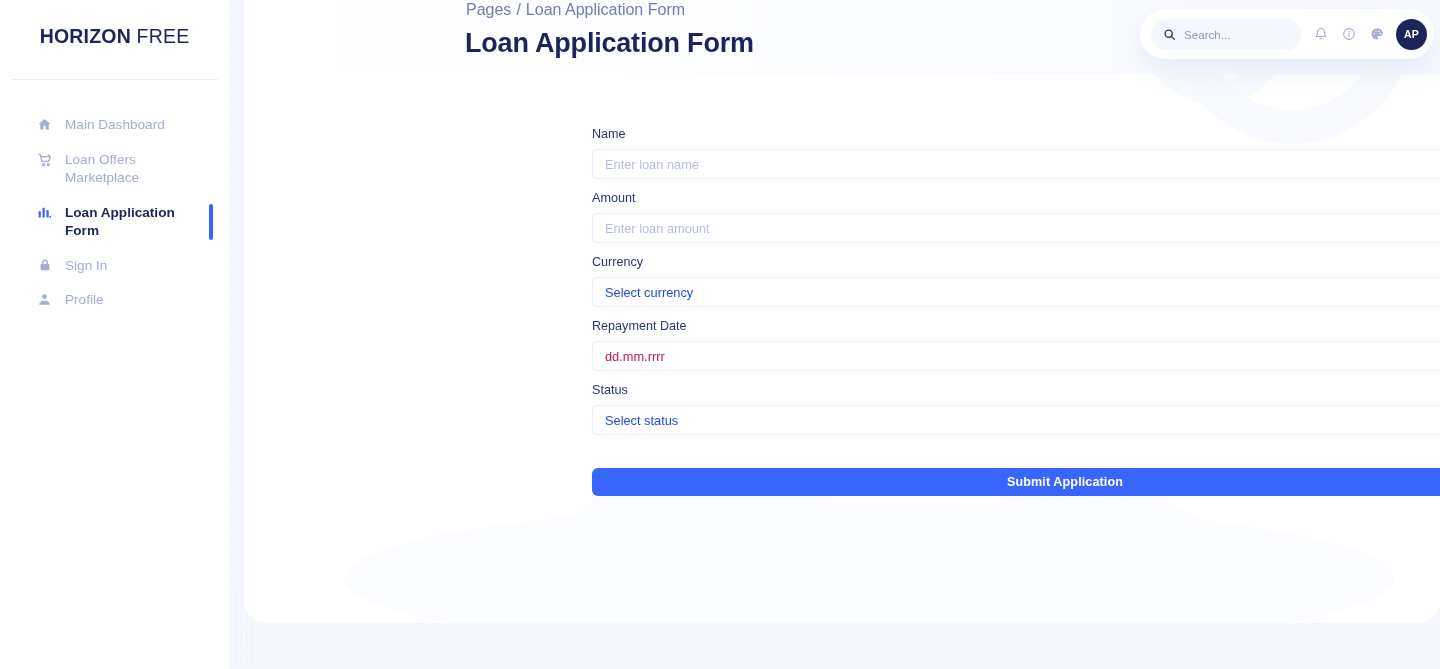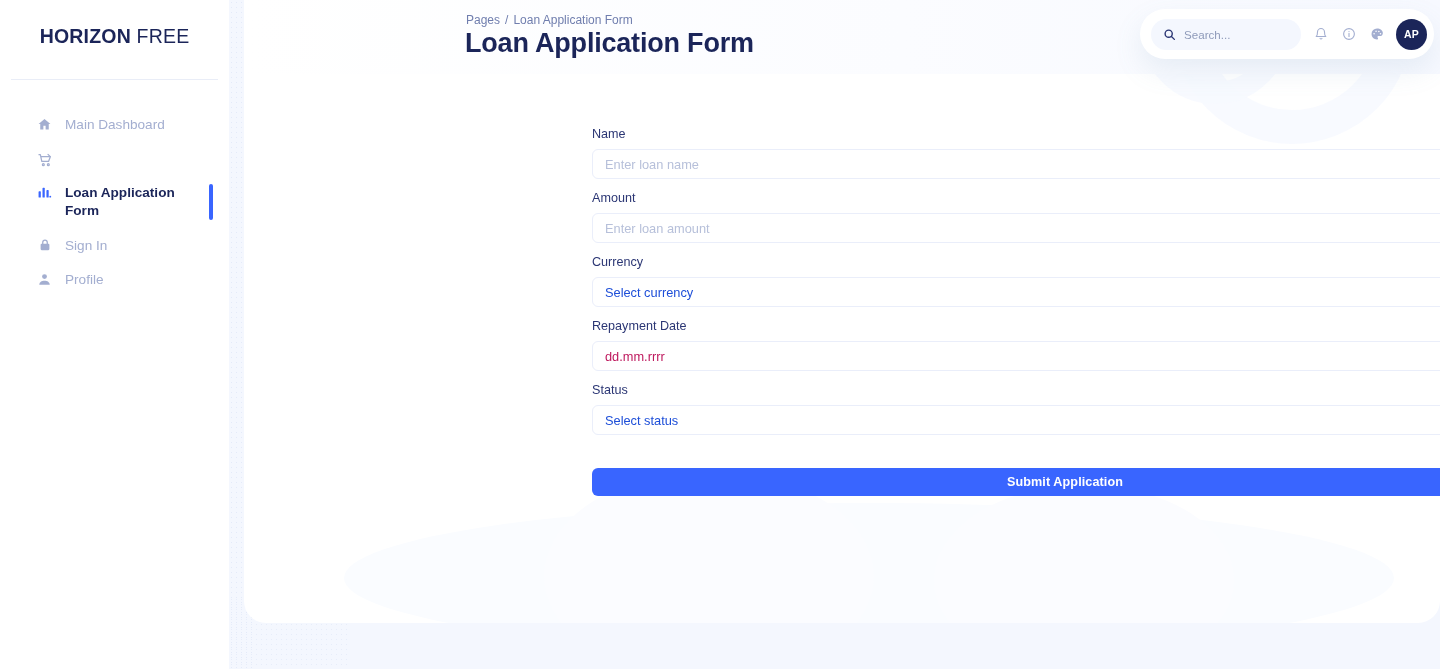--- a/index.html
+++ b/index.html
@@ -180,22 +180,22 @@
     left: 0; top: 0;
     width: 1196px;
     height: 74px;
     background: linear-gradient(90deg,#ffffff 0%, #fbfcff 55%, #f7f9ff 100%);
     z-index: 2;
   }
 
   .breadcrumb {
     position: absolute;
     left: 237px;
-    top: 13px;
-    font-size: 12px;
+    top: 1px;
+    font-size: 16px;
     color: #707eae;
     z-index: 6;
     white-space: nowrap;
   }
   .crumb { color: #707eae; }
   .crumb-sep { margin: 0 5px; color: #707eae; }
 
   .page-title {
     position: absolute;
     left: 236px;
@@ -366,20 +366,21 @@
 
       <div class="nav-item">
         <span class="nav-icon">
           <svg width="16" height="16" viewBox="0 0 24 24" fill="none" stroke="currentColor" stroke-width="1.9" stroke-linecap="round" stroke-linejoin="round">
             <path d="M3 4h2l2.2 10.2h10.1L20 7H6.2"></path>
               <circle cx="9.5" cy="19" r="1.4"></circle>
               <circle cx="17" cy="19" r="1.4"></circle>
               <path d="M16.5 3.5 19.5 6.5"></path>
           </svg>
         </span>
+        <span class="nav-label">Loan Offers Marketplace</span>
       </div>
 
       <div class="nav-item active">
         <span class="nav-icon">
           <svg width="15" height="15" viewBox="0 0 24 24" fill="currentColor">
             <rect x="2.5" y="10" width="3.6" height="10" rx="1"></rect>
             <rect x="8.8" y="4.5" width="3.6" height="15.5" rx="1"></rect>
             <rect x="15.1" y="8" width="3.6" height="12" rx="1"></rect>
             <circle cx="21.2" cy="18.6" r="1.5"></circle>
           </svg>

